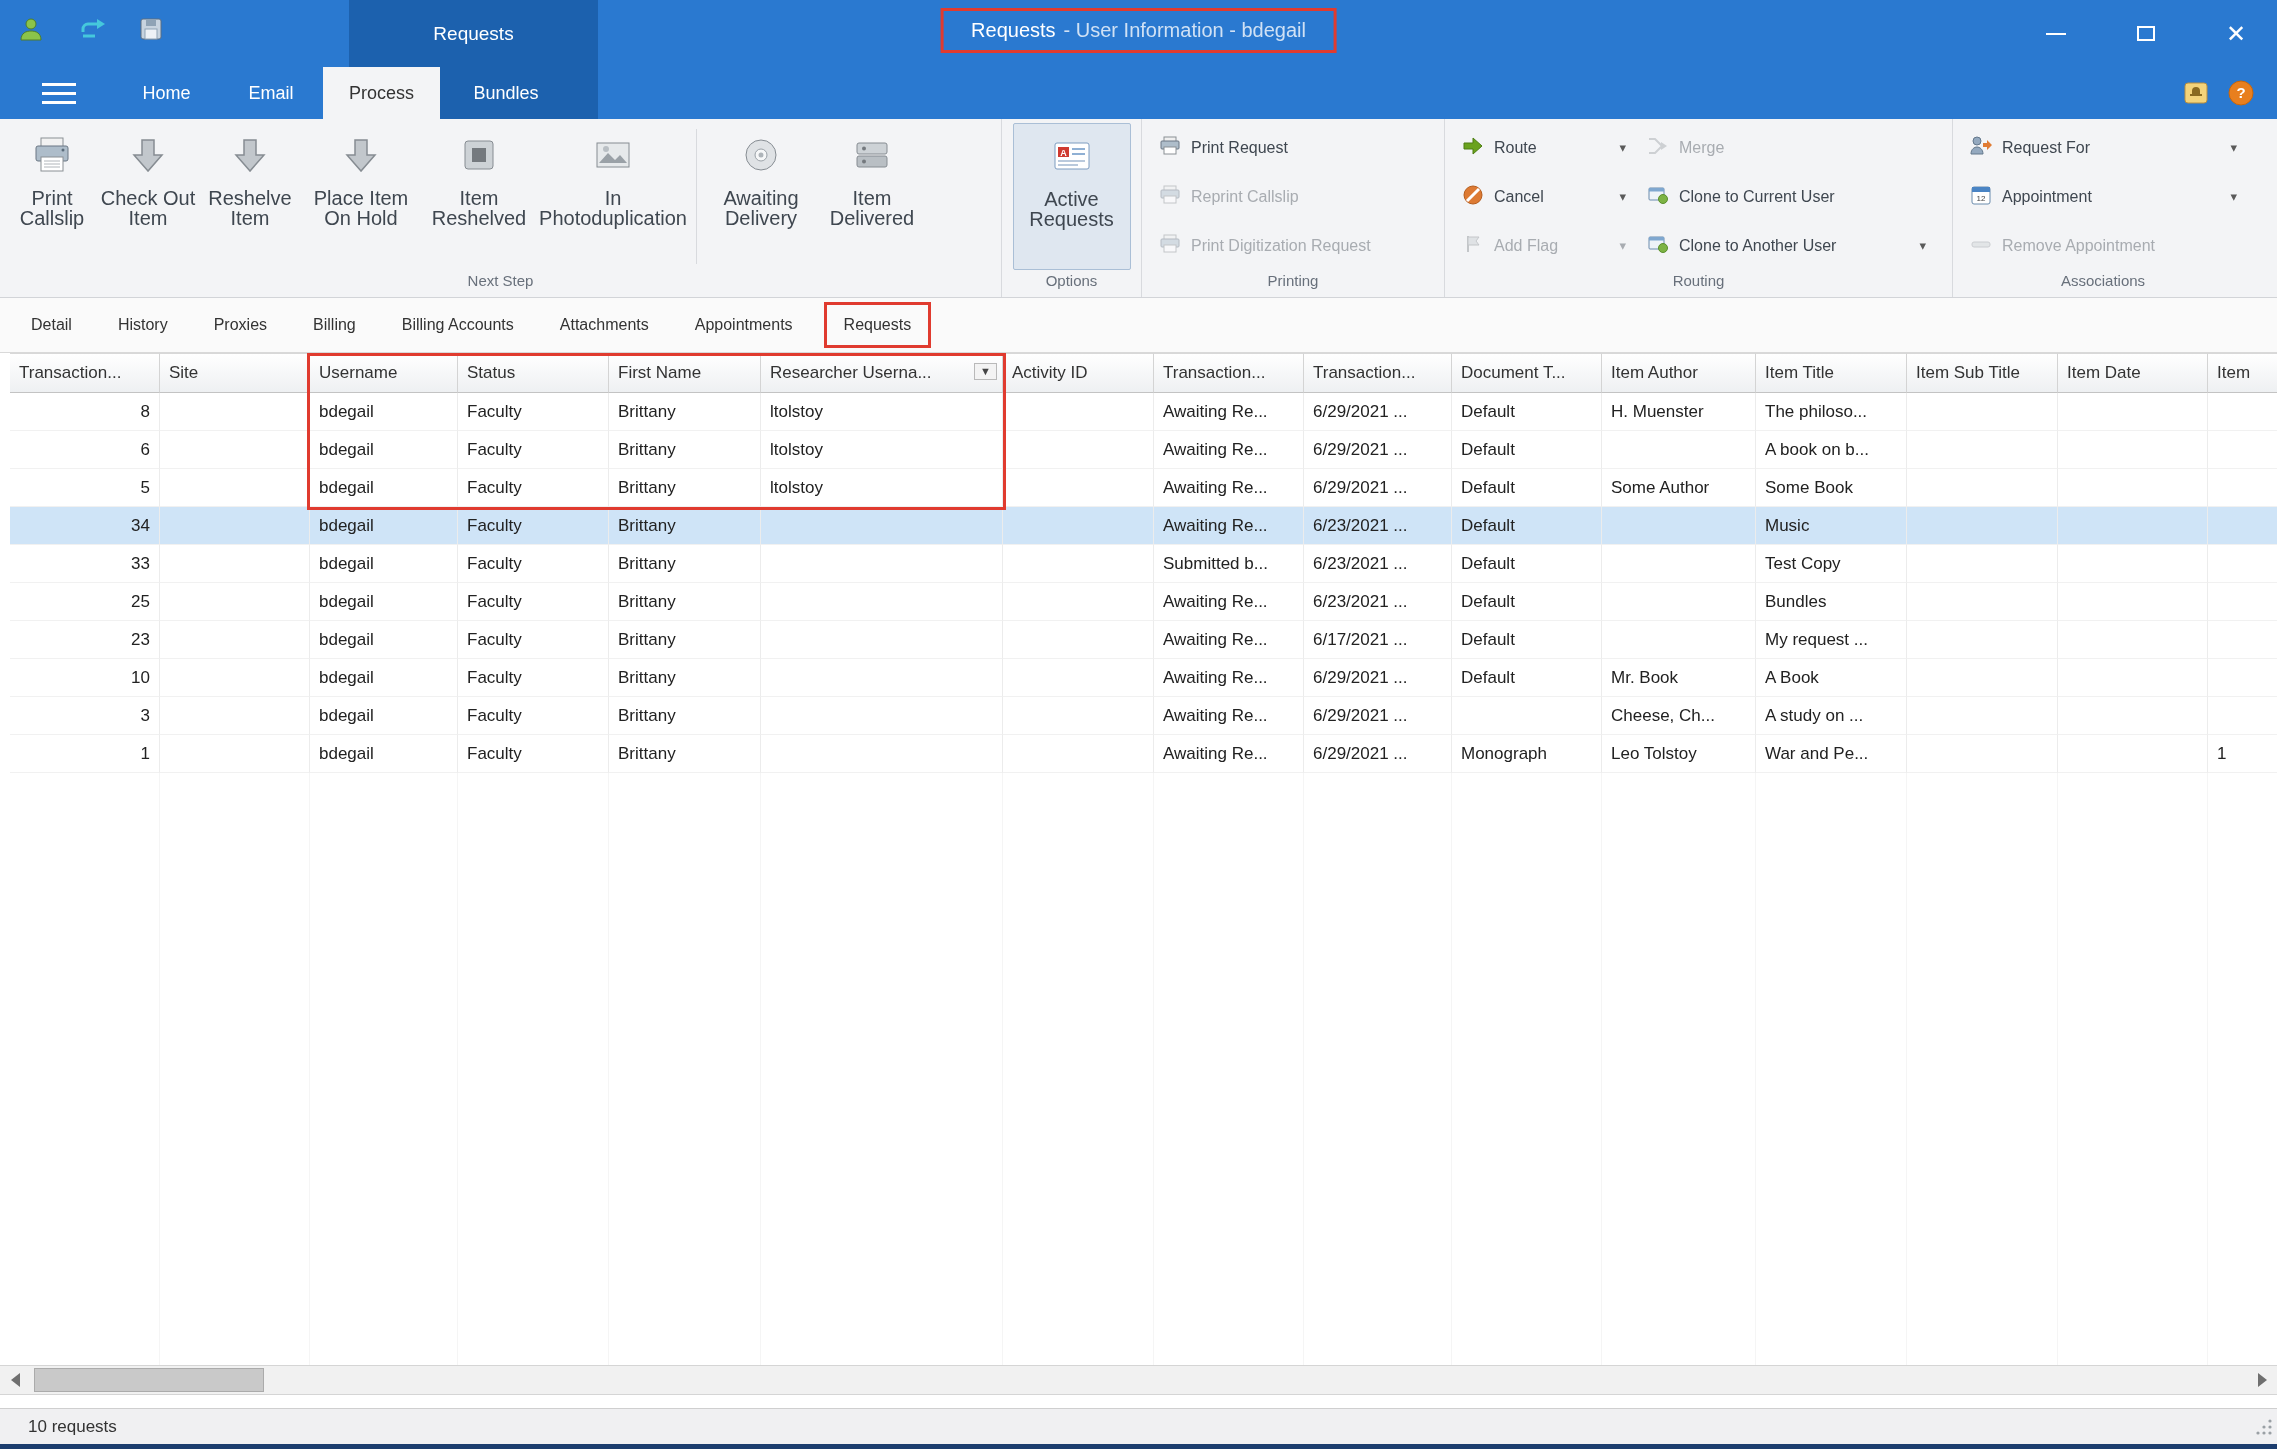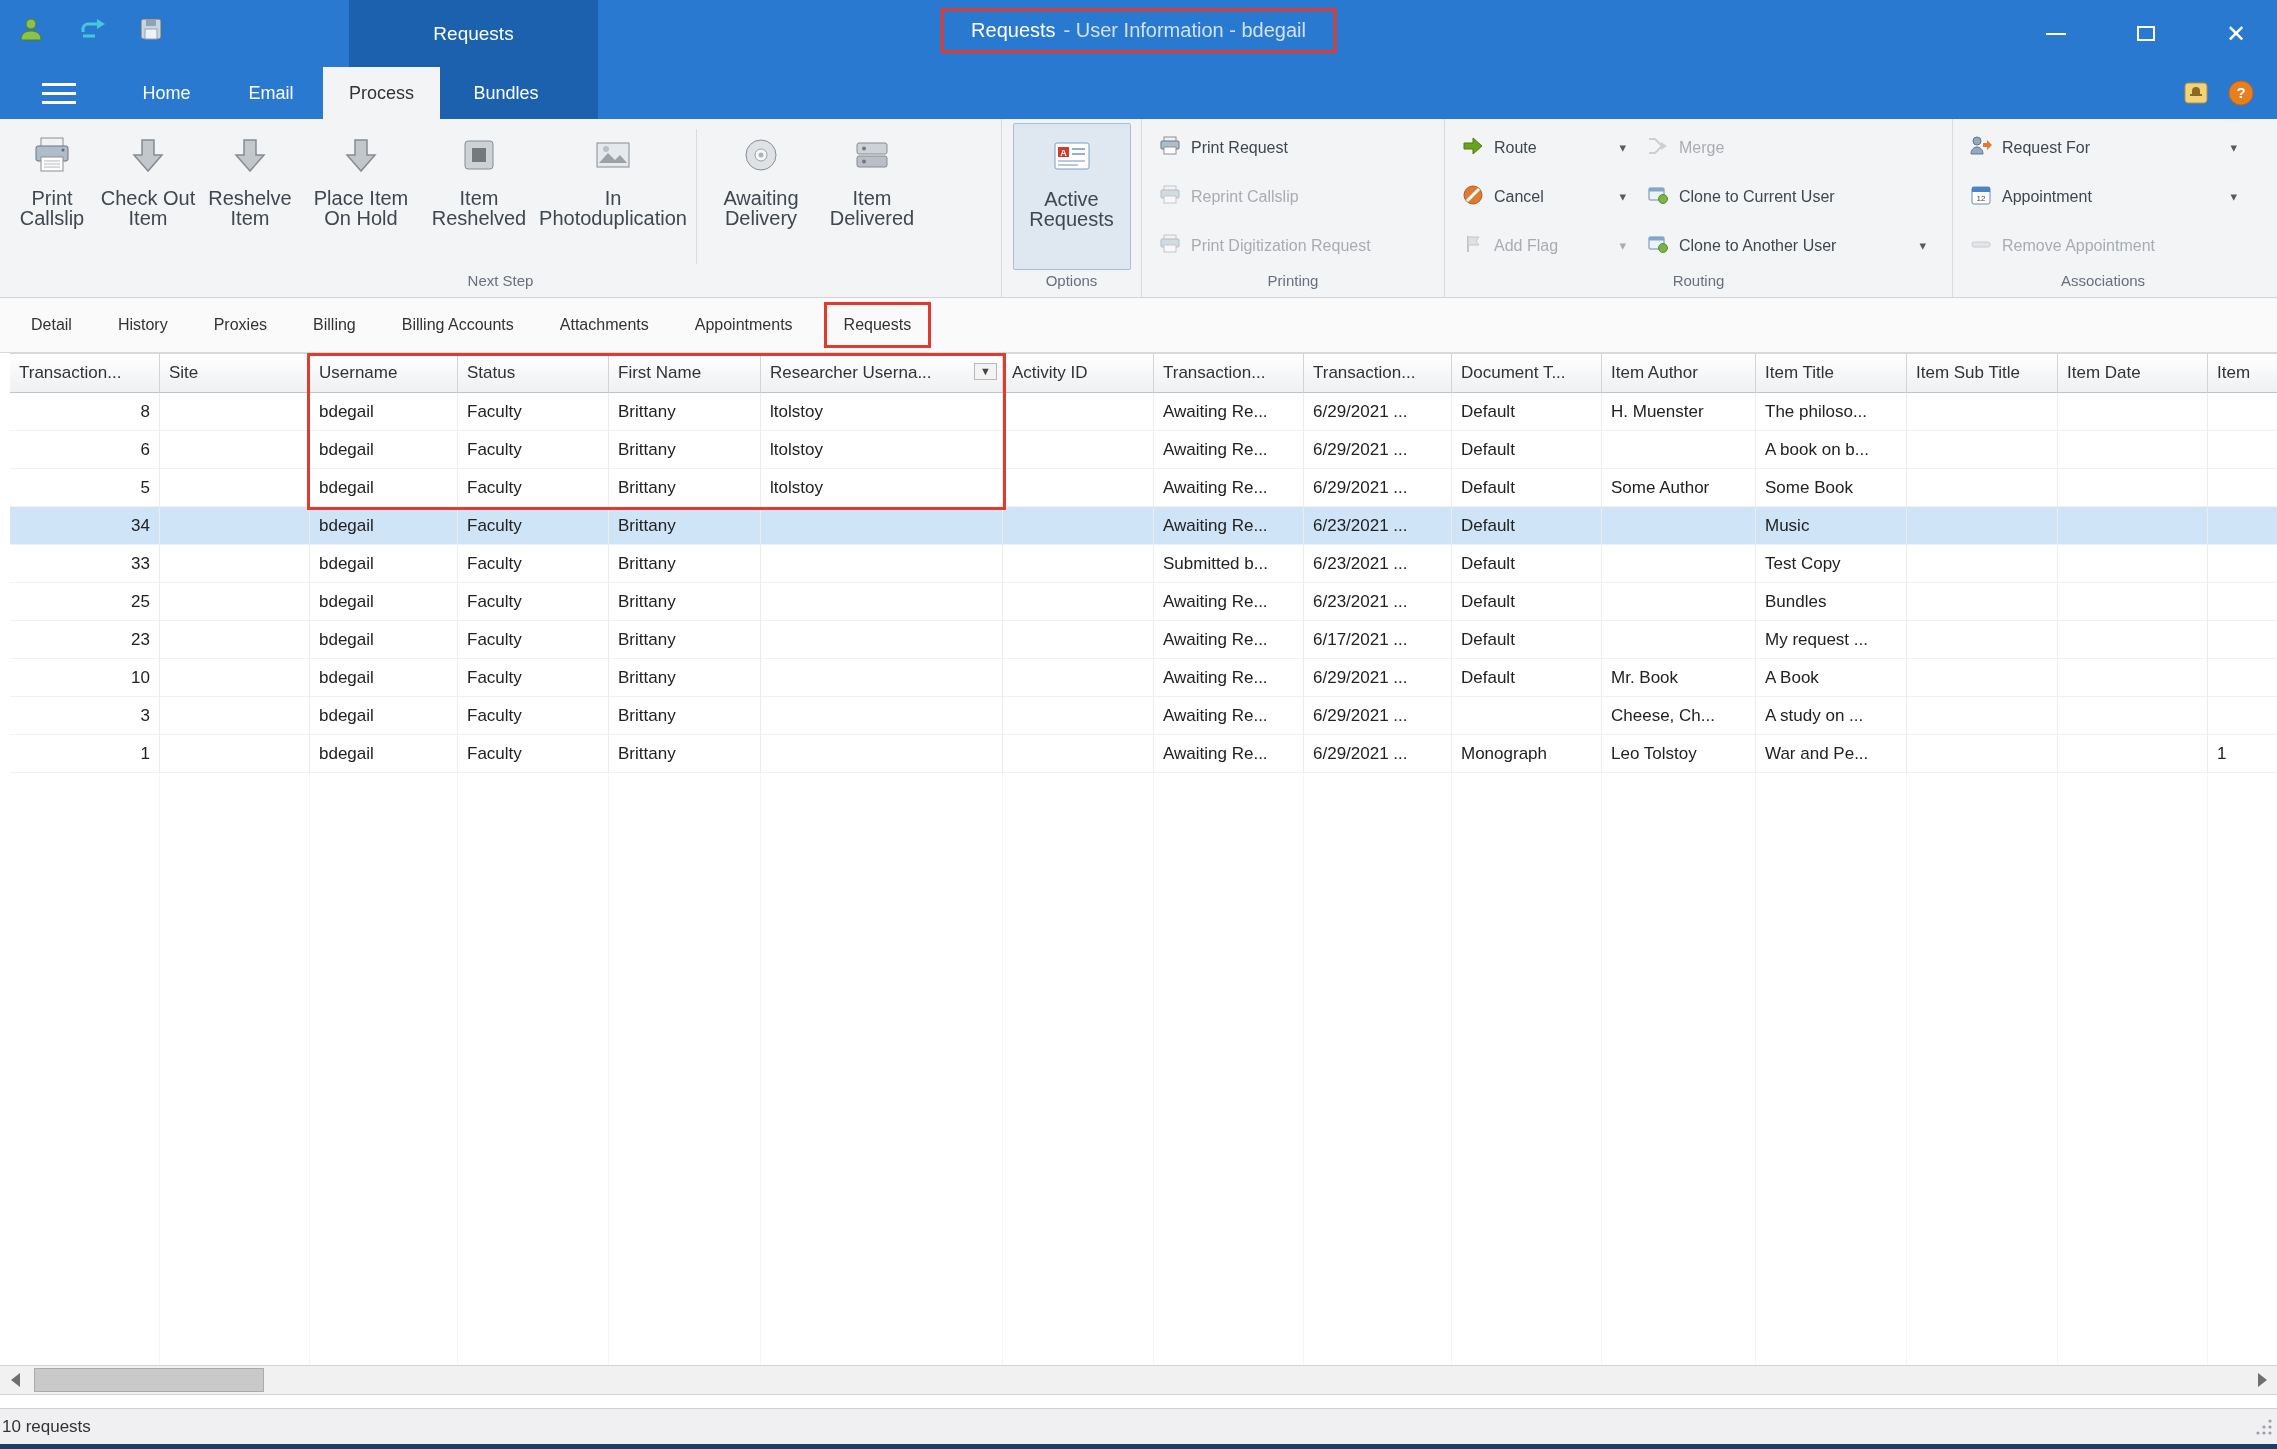--- a/index.html
+++ b/index.html
@@ -73,21 +73,21 @@
 
   
   .hscroll { position:relative; height:30px; background:#f1f1f1; border-top:1px solid #d5d5d5; border-bottom:1px solid #d5d5d5; }
   .sb-arrow { position:absolute; top:0; width:30px; height:28px; display:flex; align-items:center; justify-content:center; cursor:pointer; }
   .sb-arrow.left { left:0; } .sb-arrow.right { right:0; }
   .tri-left { width:0; height:0; border-top:7px solid transparent; border-bottom:7px solid transparent; border-right:9px solid #6f6f6f; }
   .tri-right { width:0; height:0; border-top:7px solid transparent; border-bottom:7px solid transparent; border-left:9px solid #6f6f6f; }
   .sb-thumb { position:absolute; left:34px; top:2px; width:230px; height:24px; background:#c9c9c9; border:1px solid #ababab; cursor:grab; }
   .gap { height:13px; background:#fff; }
   .statusbar { position:relative; height:36px; background:#f0f0f2; border-top:1px solid #cfcfcf;
-    display:flex; align-items:center; padding-left:2px; font-size:17px; color:#333; }
+    display:flex; align-items:center; padding-left:28px; font-size:17px; color:#333; }
   .resize-grip { position:absolute; right:4px; bottom:3px; }
   .bottom-strip { height:5px; background:#1c3d6e; }
 </style>
 </head>
 <body>
 
 <div class="header">
   <div class="dark-tab-rect"></div>
 
   <div class="titlebar-icons">

